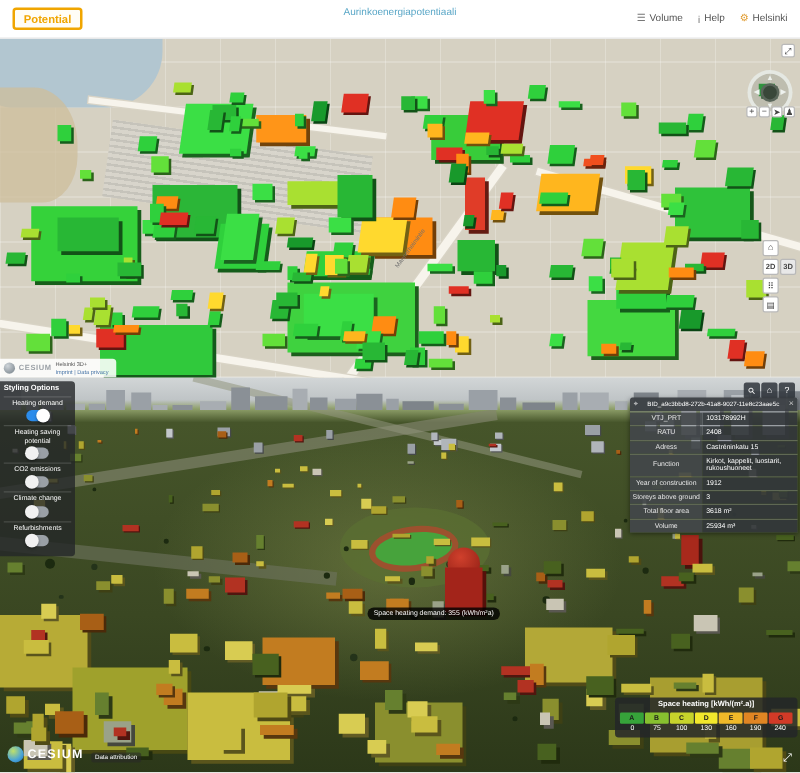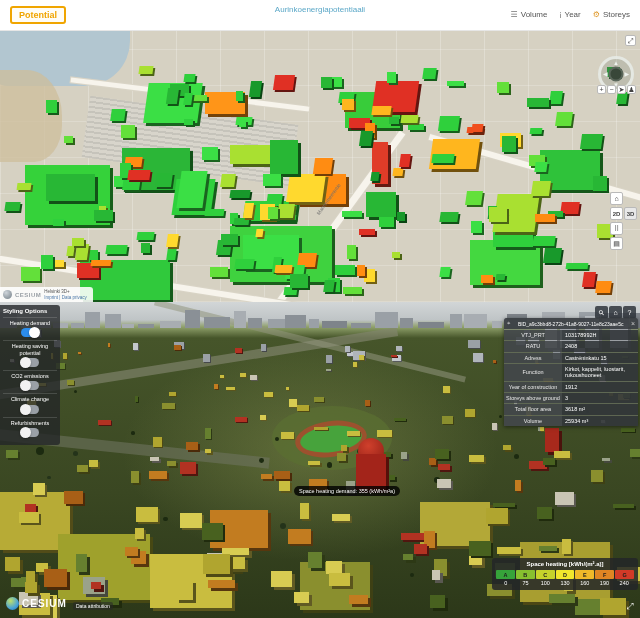--- a/index.html
+++ b/index.html
@@ -119,25 +119,25 @@
     <div class="titles">
       <div class="t2">Aurinkoenergiapotentiaali</div>
     </div>
     <nav class="menu">
       <div class="mi">
         <span class="ic">☰</span>
         <span>Volume</span>
       </div>
       <div class="mi">
         <span class="ic">ℹ</span>
-        <span>Year</span>
+        <span>Help</span>
       </div>
       <div class="mi">
         <span class="ic gear">⚙</span>
-        <span>Storeys</span>
+        <span>Helsinki</span>
       </div>
     </nav>
   </header>
 
   <div class="map-top">
     <div class="water"></div>
     <div class="shore"></div>
     <div class="rail"></div>
     <div class="road r1"></div>
     <div class="road r2"></div>

